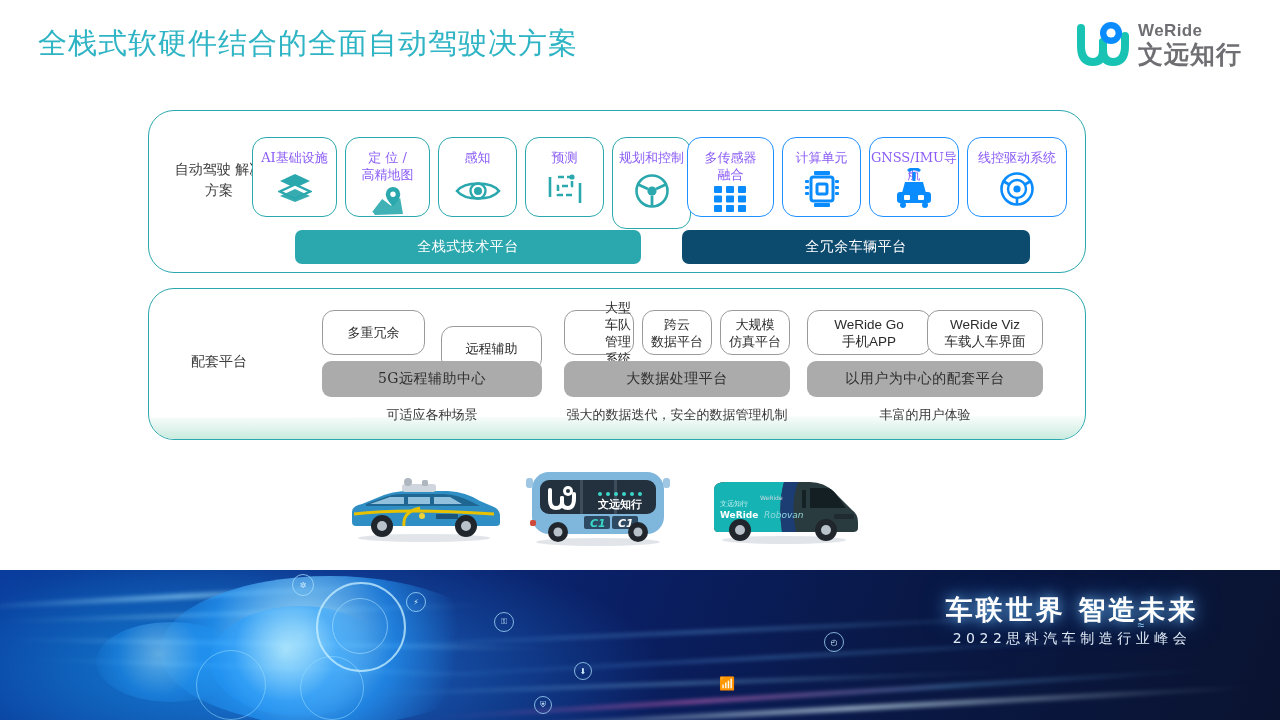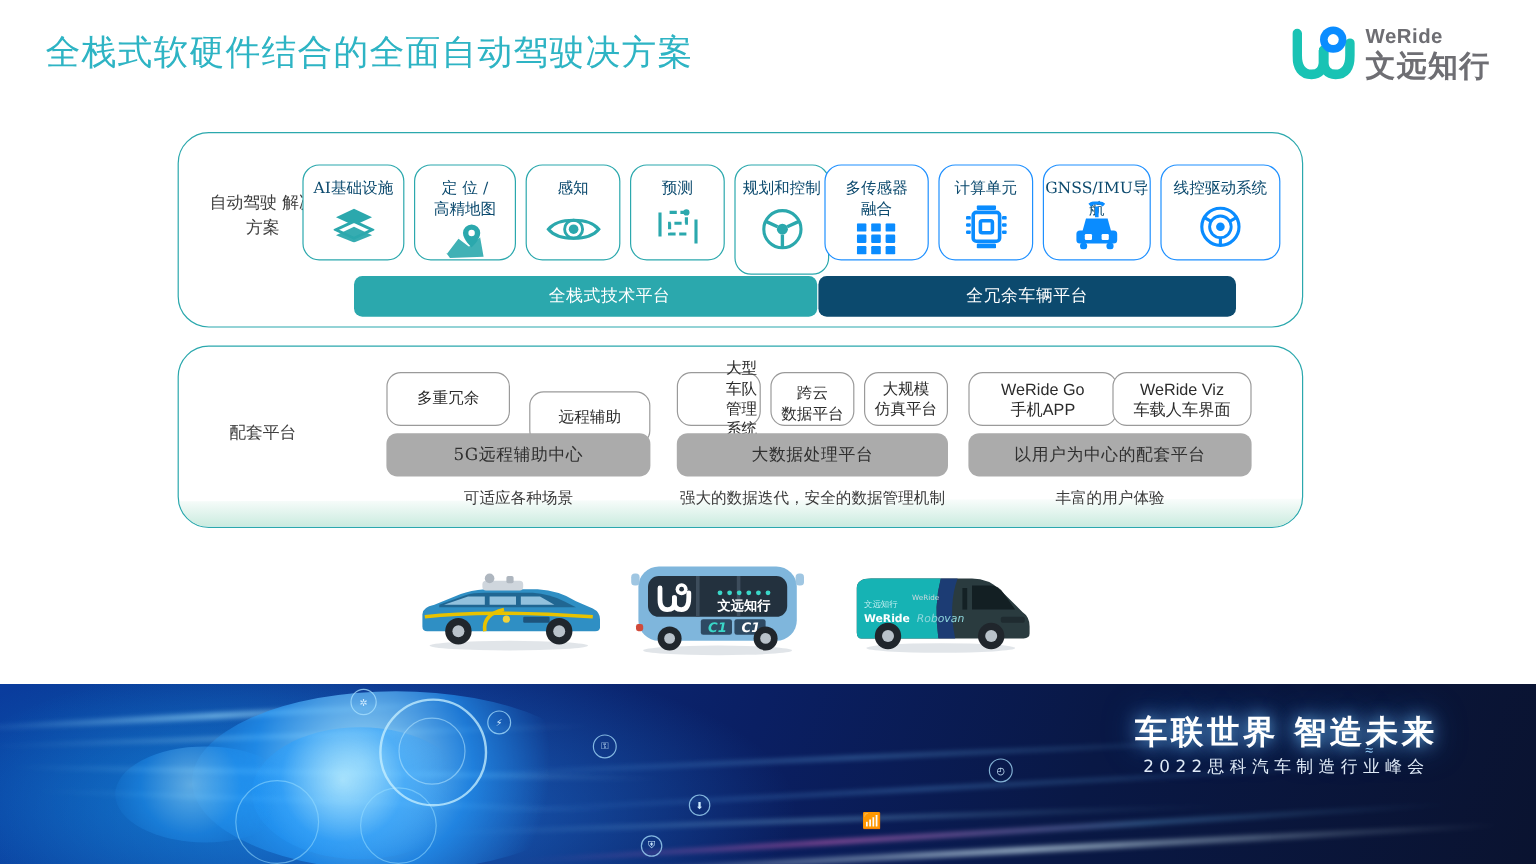--- a/index.html
+++ b/index.html
@@ -38,32 +38,32 @@
 
   
   .cap-card{
     position:absolute;box-sizing:border-box;border-radius:14px;background:#fff;
     display:flex;flex-direction:column;align-items:center;justify-content:flex-start;
     padding-top:11px;
   }
   .cap-card.teal{border:1.6px solid #2ba8ad;}
   .cap-card.blue{border:1.6px solid #1f90ff;}
   .cap-card .cap-label{
-    font-size:13px;line-height:17px;color:#0c4a6e;text-align:center;white-space:pre-line;
+    font-size:13px;line-height:17px;color:#8b5cf6;text-align:center;white-space:pre-line;
     font-family:"DejaVu Serif","Liberation Serif",serif;
   }
   .cap-card .cap-icon{margin-top:6px;display:flex;align-items:center;justify-content:center;}
 
   
   .bar{
     position:absolute;border-radius:7px;display:flex;align-items:center;justify-content:center;
     color:#fff;font-size:14px;letter-spacing:.5px;
     font-family:"DejaVu Serif","Liberation Serif",serif;
   }
-  .bar.teal{background:#2ba8ad;padding-left:40px;}
+  .bar.teal{background:#2ba8ad;}
   .bar.blue{background:#0c4a6e;}
   .bar.gray{background:#ababab;color:#2f2f2f;border-radius:9px;}
 
   
   .sup-card{
     position:absolute;box-sizing:border-box;border:1.3px solid #9a9a9a;border-radius:12px;background:#fff;
     display:flex;align-items:center;justify-content:center;text-align:center;
     font-size:13px;line-height:17px;color:#2b2b2b;white-space:pre-line;
     font-family:"DejaVu Serif","Liberation Serif",serif;
   }
@@ -288,21 +288,21 @@
     <div class="sup-card" style="left:173px;top:21px;width:103px;height:45px;">
       <span>多重冗余</span>
     </div>
     <div class="sup-card" style="left:292px;top:21px;width:101px;height:45px;margin-top:16px;">
       <span>远程辅助</span>
     </div>
     <div class="sup-card" style="left:415px;top:21px;width:70px;height:45px;padding-left:38px;">
       <span>大型车队
 管理系统</span>
     </div>
-    <div class="sup-card" style="left:493px;top:21px;width:70px;height:45px;align-items:flex-end;">
+    <div class="sup-card" style="left:493px;top:21px;width:70px;height:45px;">
       <span>跨云
 数据平台</span>
     </div>
     <div class="sup-card" style="left:571px;top:21px;width:70px;height:45px;">
       <span>大规模
 仿真平台</span>
     </div>
     <div class="sup-card latin" style="left:658px;top:21px;width:124px;height:45px;">
       <span>WeRide Go
 手机APP</span>

